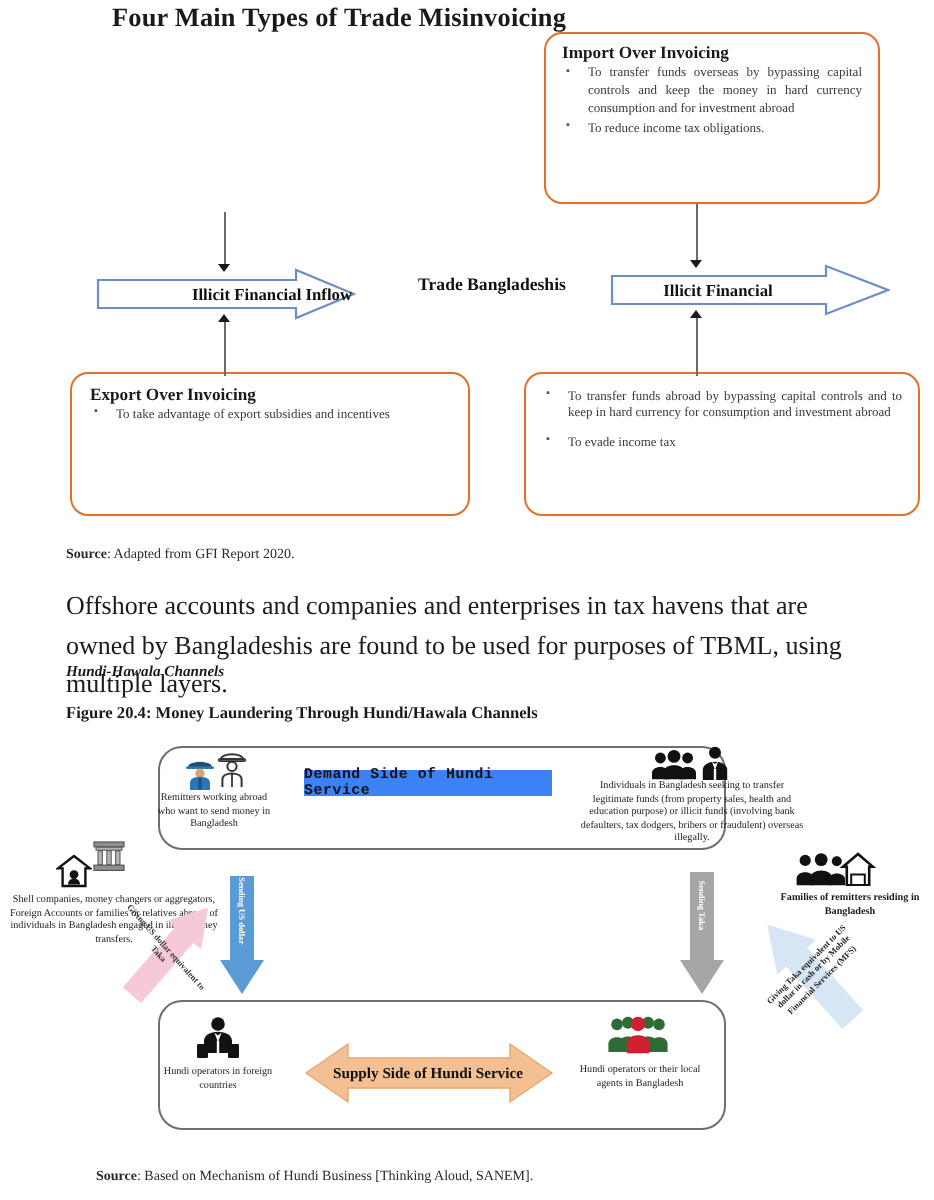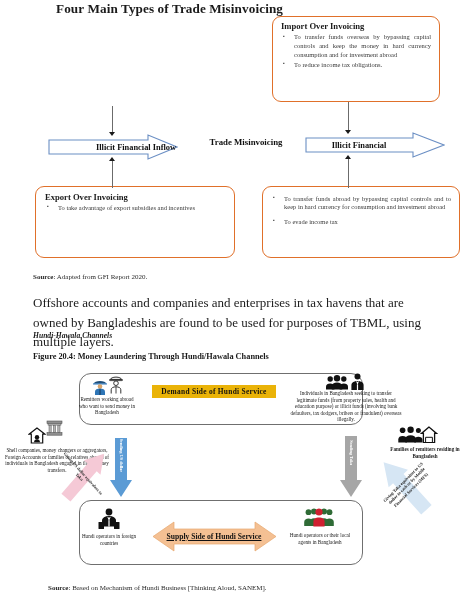--- a/index.html
+++ b/index.html
@@ -67,32 +67,33 @@
 
   
   .gbox{
     position:absolute;border:1px solid #6f6f6f;border-radius:12px;background:#fff;
     box-sizing:border-box;
   }
   .bodytxt{
     position:absolute;font-size:5.1px;line-height:1.28;color:#1a1a1a;text-align:center;
   }
   .greenlbl{
-    position:absolute;background:#eab308;border:0;
+    position:absolute;background:#3b82f6;border:0;
     font-size:7.4px;font-weight:bold;color:#111;
     display:flex;align-items:center;justify-content:center;
     letter-spacing:.3px;
+    font-family:Liberation Mono, monospace;
   }
   .icon{position:absolute;}
   .icon svg{display:block;}
   .rot-txt{position:absolute;font-size:4.3px;font-weight:bold;color:#111;
     line-height:1.25;text-align:center;white-space:nowrap;}
   .supply-label{
     position:absolute;font-size:7.6px;font-weight:bold;color:#111;
-    display:flex;align-items:center;justify-content:center;text-decoration:underline;
+    display:flex;align-items:center;justify-content:center;
   }
 </style>
 </head>
 <body>
 
 <div class="page">
 
   <div class="fig1-title">Four Main Types of Trade Misinvoicing</div>
 
 
@@ -135,21 +136,21 @@
     <div class="ba-label" style="left:0;width:100px;margin-left:38px;">Illicit Financial Inflow</div>
   </div>
 
   <div class="blockarrow" style="left:305px;top:132px;width:140px;height:26px;">
     <svg width="140" height="26" viewBox="0 0 140 26">
       <polygon points="1,6 108,6 108,1 139,13 108,25 108,20 1,20" fill="#ffffff" stroke="#6b8fc4" stroke-width="1.1"></polygon>
     </svg>
     <div class="ba-label" style="left:0;width:108px;">Illicit Financial</div>
   </div>
 
-  <div class="tm-label">Trade Misinvoicing</div>
+  <div class="tm-label">Trade Bangladeshis</div>
 
   <div class="src" style="left:33px;top:272px;width:400px;">
     <b>Source</b><span>: Adapted from GFI Report 2020.</span>
   </div>
 
   <div class="para" style="left:33px;top:293px;width:405px;">Offshore accounts and companies and enterprises in tax havens that are owned by Bangladeshis are found to be used for purposes of TBML, using multiple layers.</div>
 
   <div class="subhead" style="left:33px;top:331px;">Hundi-Hawala Channels</div>
 
   <div class="fighead" style="left:33px;top:352px;">Figure 20.4: Money Laundering Through Hundi/Hawala Channels</div>

